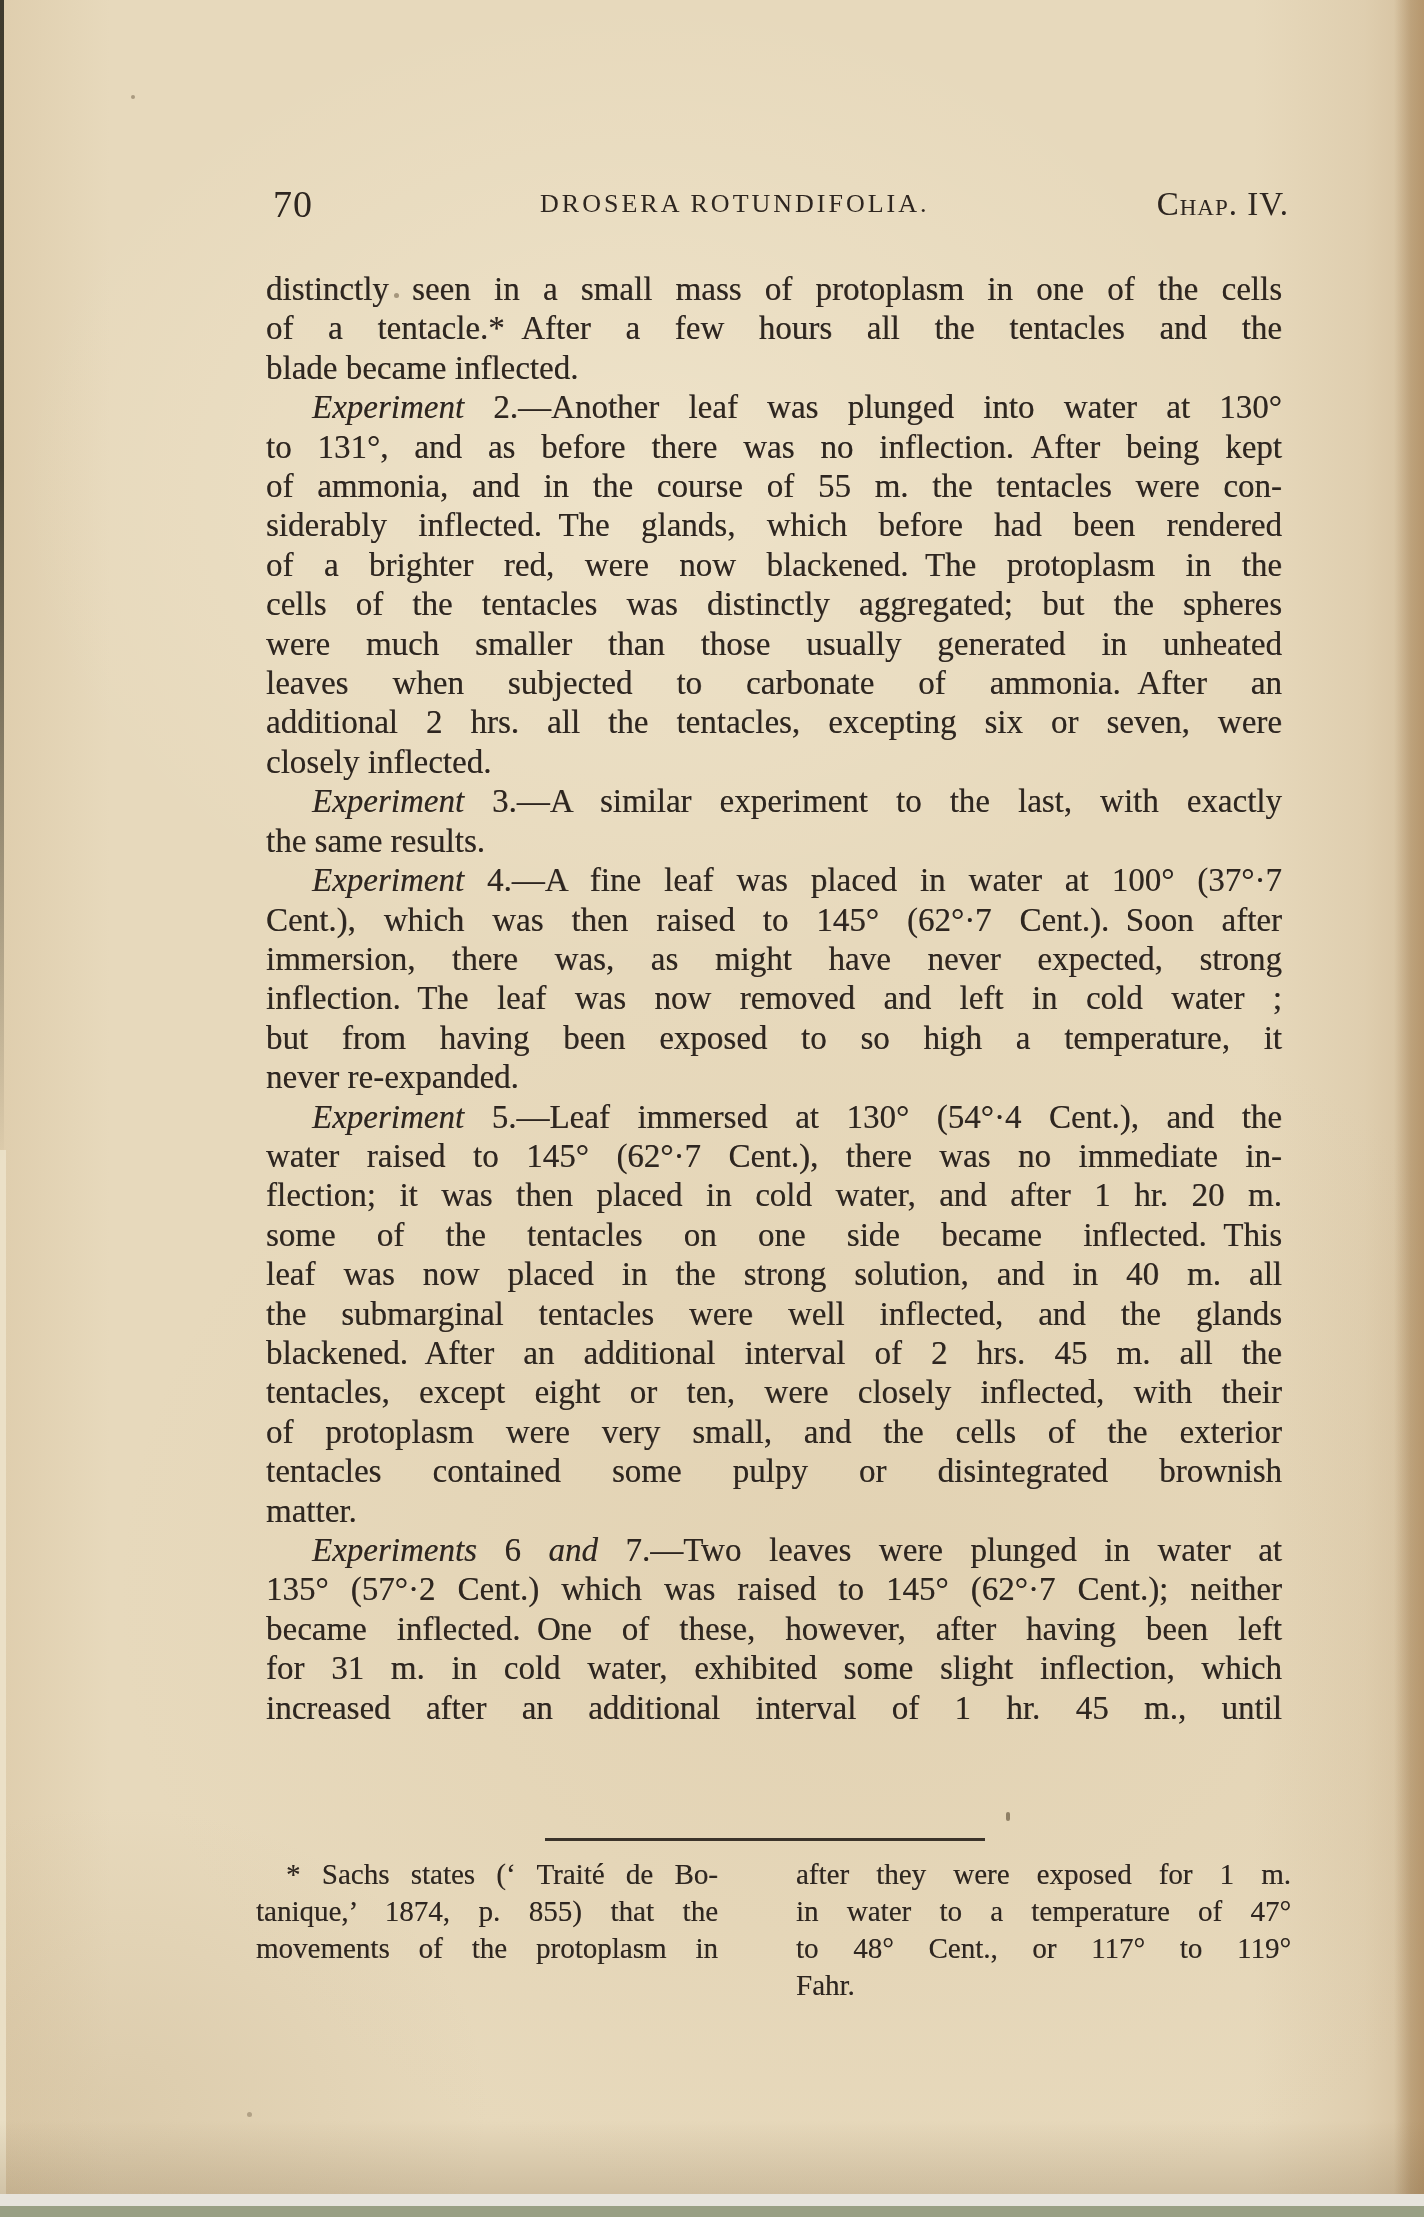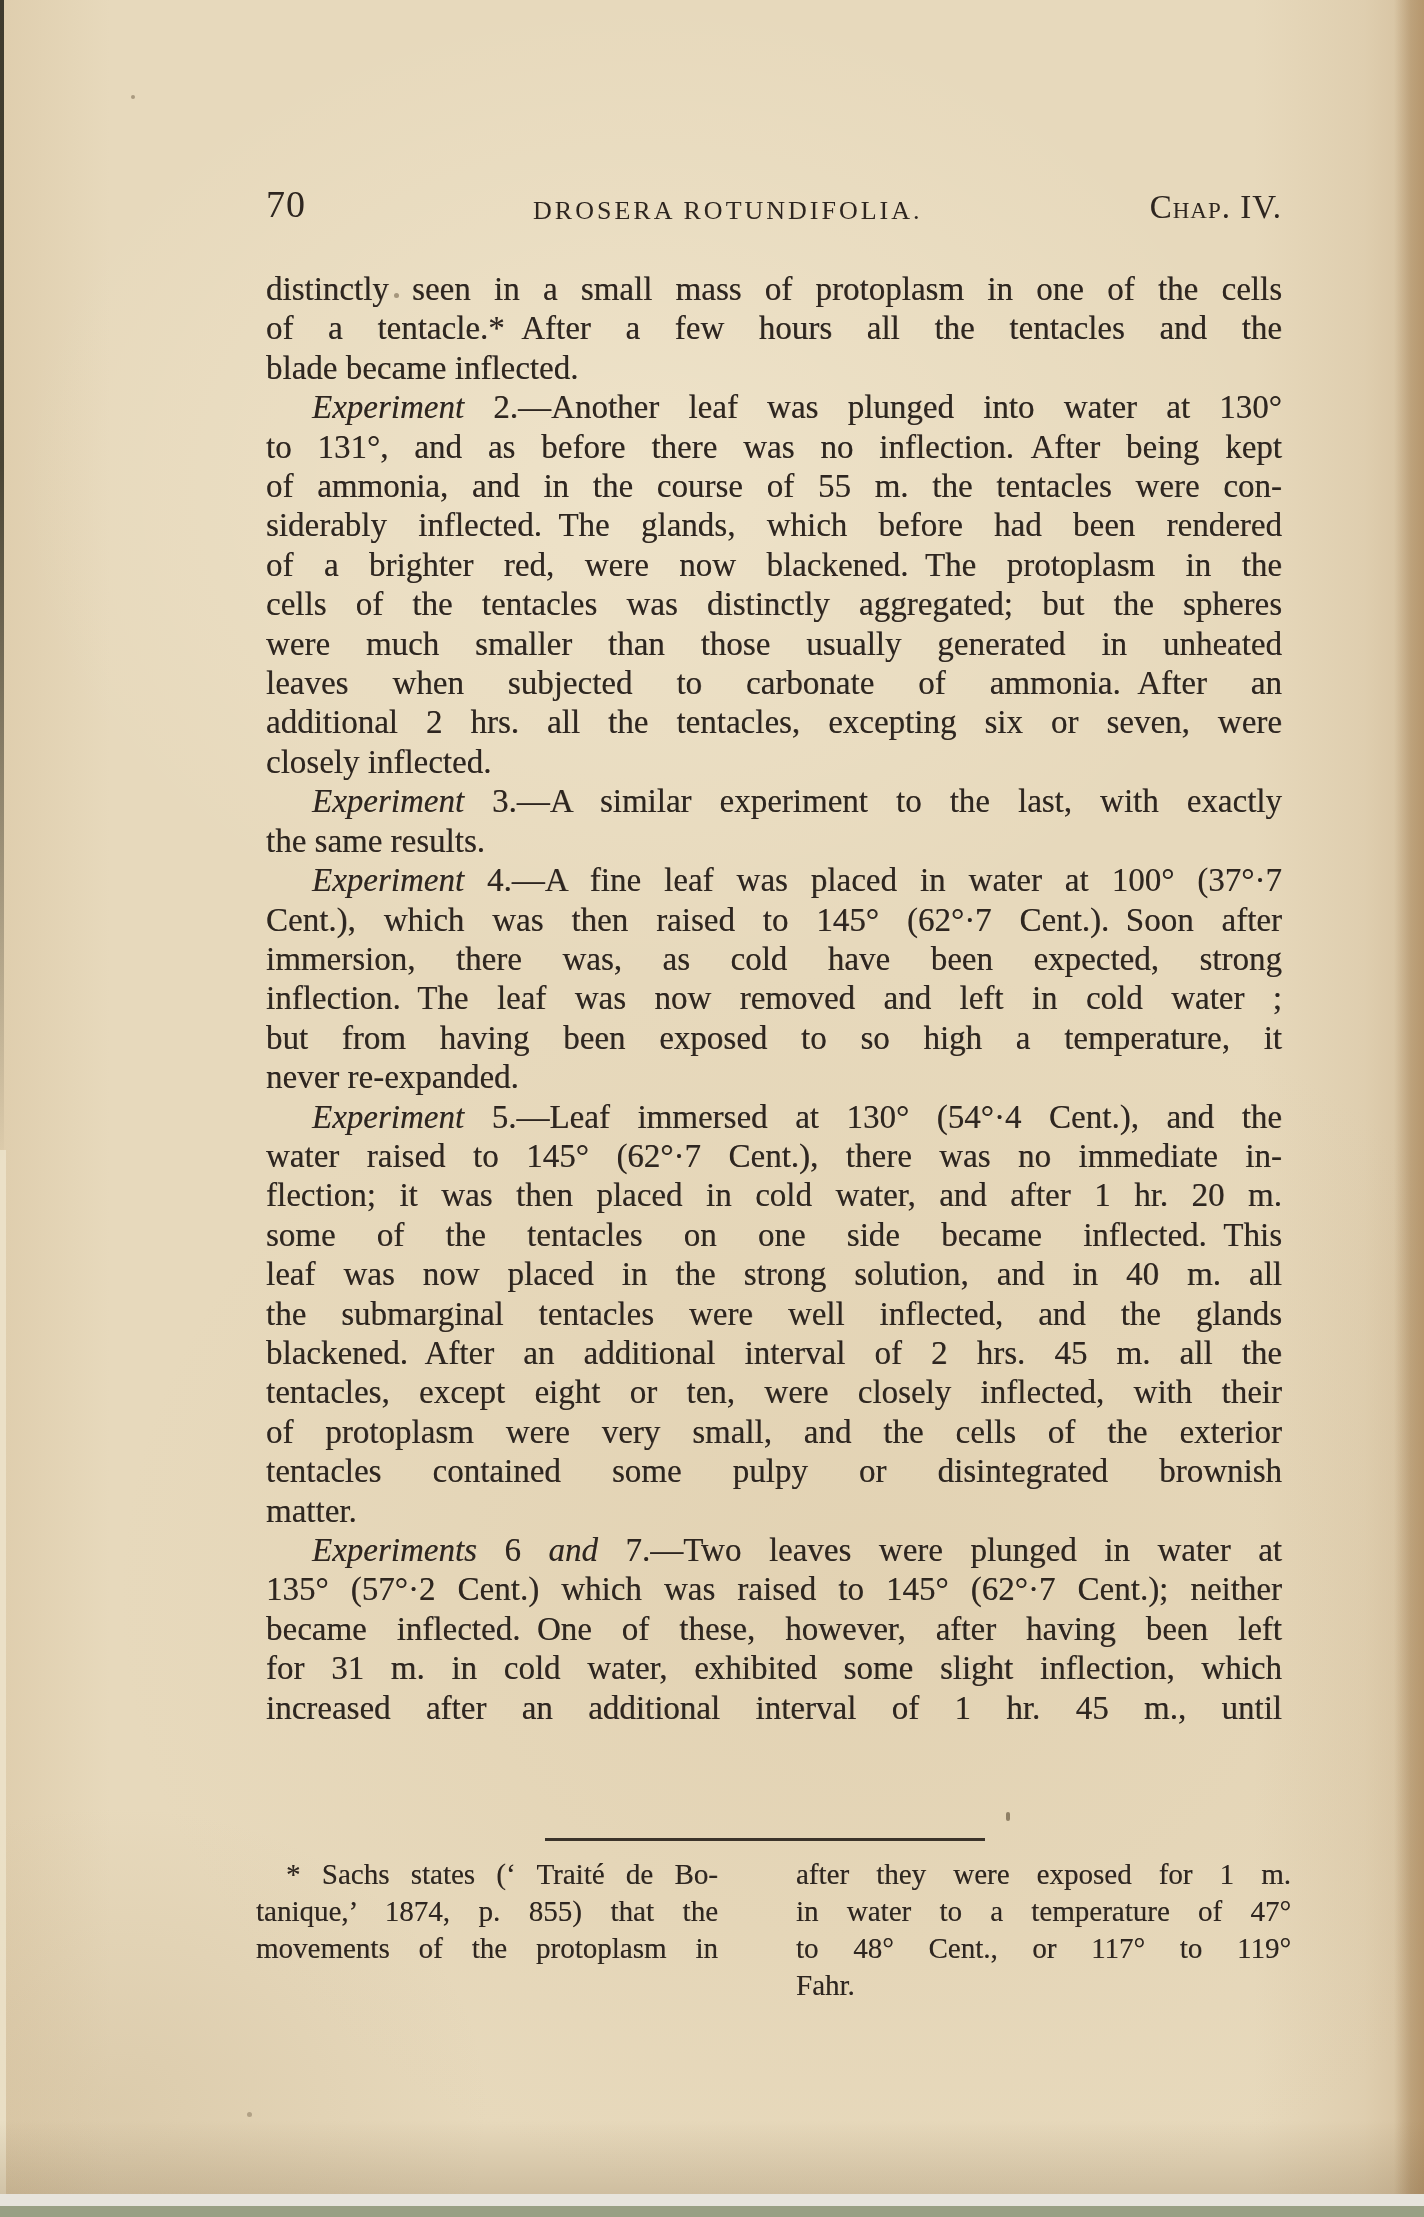--- a/index.html
+++ b/index.html
@@ -24,22 +24,22 @@
     background:linear-gradient(to bottom,#3f3b2e 0%,#4a4535 40%,rgba(74,69,53,0.25) 85%,rgba(74,69,53,0) 100%);}
   .edge-left-light{position:absolute;left:0;top:1150px;width:6px;height:1067px;background:#eee5cd;opacity:.8;}
   .edge-right{position:absolute;right:0;top:0;width:30px;height:100%;
     background:linear-gradient(to right, rgba(150,115,70,0) 0%, rgba(160,125,80,0.45) 55%, #b6976e 100%);}
   .bottom-shadow{position:absolute;left:0;top:2120px;width:100%;height:74px;
     background:linear-gradient(to bottom, rgba(120,95,60,0), rgba(120,95,60,0.22));}
   .bottom-white{position:absolute;left:0;top:2194px;width:100%;height:12px;background:var(--bottom-band-light,#e7e4dc);}
   .bottom-green{position:absolute;left:0;top:2206px;width:100%;height:11px;background:var(--bottom-band-green,#99a084);}
   .speck{position:absolute;border-radius:50%;background:#6b5b43;}
   
-  .running-head{position:absolute;left:266px;top:182px;width:1016px;
-    display:flex;justify-content:space-between;align-items:flex-end;}
+  .running-head{position:absolute;left:273px;top:182px;width:1016px;
+    display:flex;justify-content:space-between;align-items:center;}
   .pageno{font-size:38px;letter-spacing:1px;}
   .running-title{font-size:26px;letter-spacing:3px;}
   .chapter{font-size:33px;font-variant:small-caps;letter-spacing:1px;}
   
   .text-block{position:absolute;left:266px;top:270px;width:1016px;
     font-size:33px;line-height:39.4px;
     text-shadow:0.3px 0.3px 0.6px rgba(46,38,32,0.55);}
   .line{text-align:justify;text-align-last:justify;}
   .line.last{text-align-last:left;}
   .line.indent{text-indent:46px;}
@@ -88,21 +88,21 @@
       <div class="line"><span>of a brighter red, were now blackened. The protoplasm in the</span></div>
       <div class="line"><span>cells of the tentacles was distinctly aggregated; but the spheres</span></div>
       <div class="line"><span>were much smaller than those usually generated in unheated</span></div>
       <div class="line"><span>leaves when subjected to carbonate of ammonia. After an</span></div>
       <div class="line"><span>additional 2 hrs. all the tentacles, excepting six or seven, were</span></div>
       <div class="line last"><span>closely inflected.</span></div>
       <div class="line indent"><span class="it">Experiment</span><span> 3.—A similar experiment to the last, with exactly</span></div>
       <div class="line last"><span>the same results.</span></div>
       <div class="line indent"><span class="it">Experiment</span><span> 4.—A fine leaf was placed in water at 100° (37°·7</span></div>
       <div class="line"><span>Cent.), which was then raised to 145° (62°·7 Cent.). Soon after</span></div>
-      <div class="line"><span>immersion, there was, as cold have been expected, strong</span></div>
+      <div class="line"><span>immersion, there was, as might have never expected, strong</span></div>
       <div class="line"><span>inflection. The leaf was now removed and left in cold water ;</span></div>
       <div class="line"><span>but from having been exposed to so high a temperature, it</span></div>
       <div class="line last"><span>never re-expanded.</span></div>
       <div class="line indent"><span class="it">Experiment</span><span> 5.—Leaf immersed at 130° (54°·4 Cent.), and the</span></div>
       <div class="line"><span>water raised to 145° (62°·7 Cent.), there was no immediate in-</span></div>
       <div class="line"><span>flection; it was then placed in cold water, and after 1 hr. 20 m.</span></div>
       <div class="line"><span>some of the tentacles on one side became inflected. This</span></div>
       <div class="line"><span>leaf was now placed in the strong solution, and in 40 m. all</span></div>
       <div class="line"><span>the submarginal tentacles were well inflected, and the glands</span></div>
       <div class="line"><span>blackened. After an additional interval of 2 hrs. 45 m. all the</span></div>

